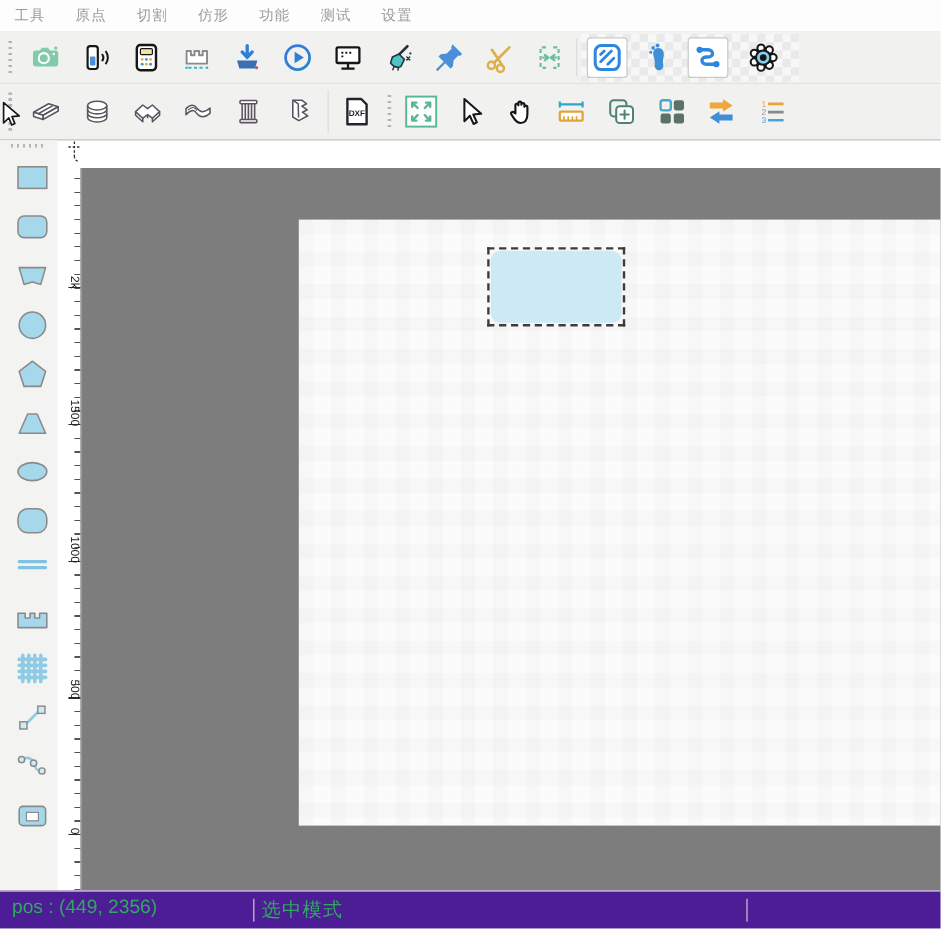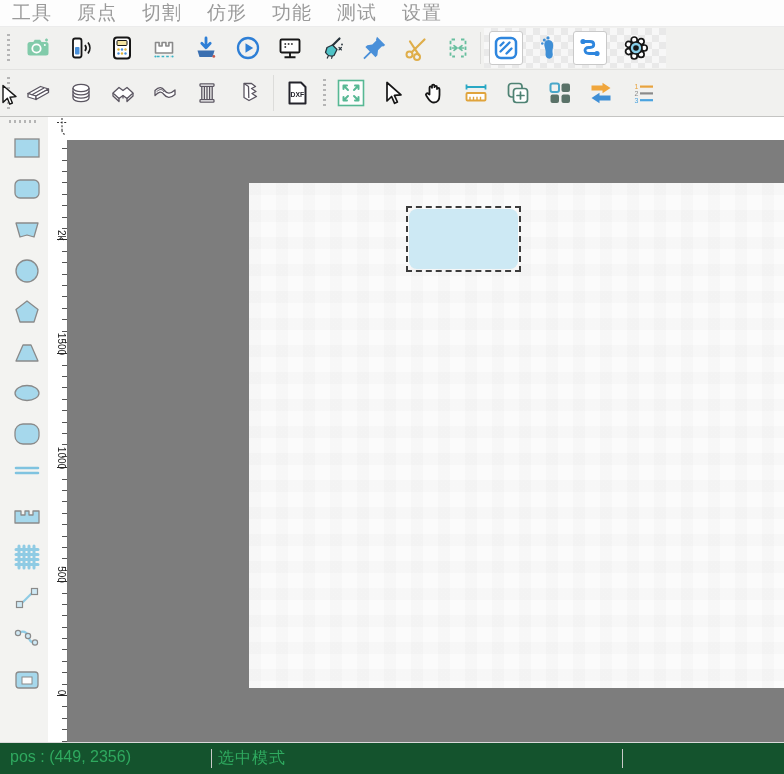--- a/index.html
+++ b/index.html
@@ -1,21 +1,21 @@
 <!DOCTYPE html>
 <html><head>
 <meta charset="utf-8">
 <style>
   html,body{margin:0;padding:0;background:#fff;}
   .stage{position:relative;width:784px;height:774px;overflow:hidden;background:#fff;
          font-family:"Liberation Sans","DejaVu Sans",sans-serif;-webkit-font-smoothing:antialiased;}
   
   .menubar{position:absolute;left:0;top:0;width:784px;height:27px;background:#fdfdfd;
            display:flex;align-items:center;padding-left:12px;gap:25px;border-bottom:1px solid #ececec;box-sizing:border-box;}
-  .menubar span{font-size:19px;color:#9a9a9a;letter-spacing:1px;cursor:default;white-space:nowrap;font-family:Liberation Mono, monospace;}
+  .menubar span{font-size:12px;color:#9a9a9a;letter-spacing:1px;cursor:default;white-space:nowrap;font-family:Liberation Mono, monospace;}
   
   .tb{position:absolute;left:0;width:784px;background:#f1f1ef;}
   .tb1{top:27px;height:43px;border-bottom:1px solid #e3e3e1;box-sizing:border-box;}
   .tb2{top:70px;height:47px;border-bottom:1px solid #c4c4c2;box-sizing:border-box;}
   .handle-v{position:absolute;left:7px;top:7px;bottom:7px;width:3px;
             background:repeating-linear-gradient(to bottom,#b5b5b5 0 2px,transparent 2px 5px);}
   .handle-v2{position:absolute;top:9px;bottom:9px;width:3px;
             background:repeating-linear-gradient(to bottom,#b5b5b5 0 2px,transparent 2px 5px);}
   .vline{position:absolute;top:5px;bottom:5px;width:1px;background:#dcdcda;}
   .checker{position:absolute;left:484px;top:1px;width:182px;height:40px;background:#f7f7f7;
@@ -48,21 +48,21 @@
   .vlab{position:absolute;left:-1px;font-size:10px;color:#222;writing-mode:vertical-rl;transform:translateY(-95%);}
   .corner{position:absolute;left:56px;top:116px;width:12px;height:24px;}
   
   .canvas{position:absolute;left:68px;top:140px;width:716px;height:602px;background:#7d7d7d;}
   .page{position:absolute;left:249px;top:183px;width:535px;height:505px;background:#fbfbfb;
         background-image:repeating-linear-gradient(to right,rgba(0,0,0,.016) 0 12px,transparent 12px 27px),
                          repeating-linear-gradient(to bottom,rgba(0,0,0,.016) 0 12px,transparent 12px 27px);}
   .sel-box{position:absolute;left:406px;top:206px;width:115px;height:66px;border:2px dashed #3c3c3c;box-sizing:border-box;}
   .sel-fill{position:absolute;left:1px;top:1px;right:1px;bottom:1px;border-radius:8px;background:#cde9f4;}
   
-  .statusbar{position:absolute;left:0;top:742px;width:784px;height:32px;background:#14532d;border-top:1px solid #dadada;box-sizing:border-box;}
+  .statusbar{position:absolute;left:0;top:742px;width:784px;height:32px;background:#4c1d95;border-top:1px solid #dadada;box-sizing:border-box;}
   .statusbar .pos{position:absolute;left:10px;top:5px;font-size:16px;color:#2fa95f;}
   .statusbar .mode{position:absolute;left:218px;top:5px;font-size:16px;color:#2fa95f;letter-spacing:1px;}
   .ssep{position:absolute;top:6px;width:1px;height:19px;background:#c9c9c9;}
   .pointer{position:absolute;z-index:50;}
 </style>
 </head>
 <body>
 
 <div class="stage">
 

